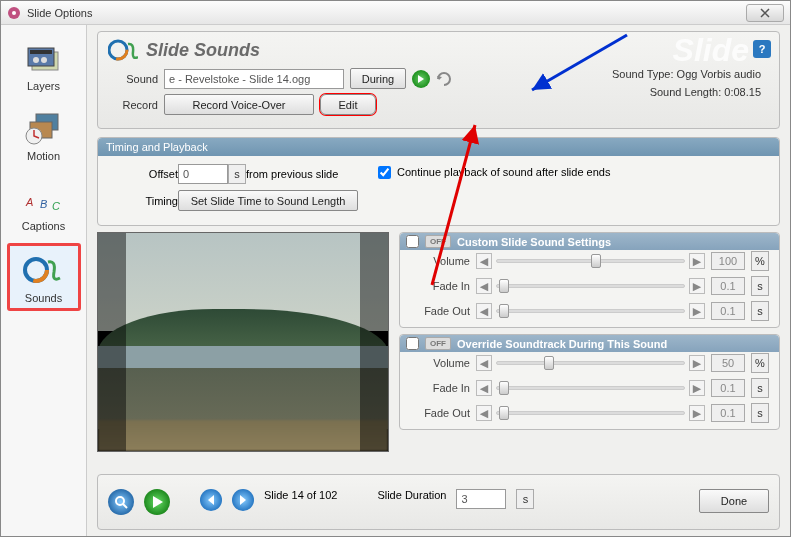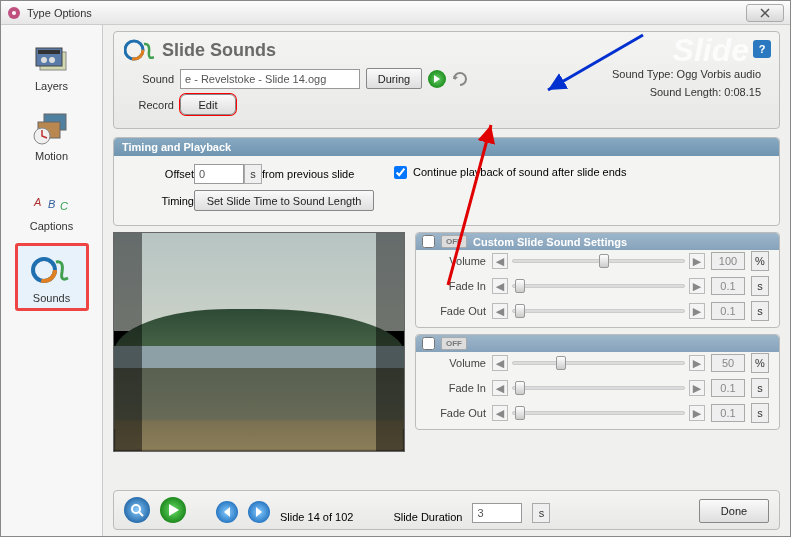--- a/index.html
+++ b/index.html
@@ -7,49 +7,49 @@
   
   .window { width: 791px; height: 537px; border: 1px solid #888; background: linear-gradient(#f4f4f4, #e8e8e8); position: relative; }
   
   .titlebar { height: 24px; background: linear-gradient(#fdfdfd, #e6e6e6); border-bottom: 1px solid #ccc; display: flex; align-items: center; padding: 0 6px; }
   .titlebar .icon { width: 14px; height: 14px; margin-right: 6px; }
   .titlebar .title { flex: 1; color: #333; }
   .titlebar .closebtn { width: 38px; height: 18px; border: 1px solid #aaa; border-radius: 3px; background: linear-gradient(#f8f8f8,#d8d8d8); display:flex; align-items:center; justify-content:center; color:#555; cursor:pointer; }
   
   .main { display: flex; height: calc(100% - 24px); }
   
-  .sidebar { width: 102px; background: #f7f7f7; border-right: 1px solid #ccc; padding-top: 6px; }
+  .sidebar { width: 86px; background: #f7f7f7; border-right: 1px solid #ccc; padding-top: 6px; }
   .side-item { width: 74px; margin: 2px auto 6px auto; text-align: center; padding: 4px 2px; border: 1px solid transparent; cursor: pointer; }
   .side-item.selected { border: 3px solid #ef4444; background: #e8f2fb; border-radius: 3px; }
   .side-item .icn { width: 48px; height: 40px; margin: 0 auto 2px auto; display:flex; align-items:center; justify-content:center; }
   .side-item .lbl { color: #333; font-size: 11px; }
   
   .content { flex: 1; background: #f0f0ee; padding: 6px 10px 6px 10px; position: relative; display:flex; flex-direction:column; }
   
   .header-panel { background: linear-gradient(#f4f4f2,#e8e8e6); border: 1px solid #bcbcbc; border-radius: 4px; padding: 6px 10px 8px 10px; margin-bottom: 8px; position:relative; }
   .header-top { display:flex; align-items:center; gap:8px; margin-bottom:6px;}
-  .header-title { font-size: 18px; font-weight: bold; color: #6a6a6a; }
+  .header-title { font-size: 18px; font-weight: bold; color: #6a6a6a; font-style: italic; }
   .slide-ghost { position:absolute; right:30px; top:0; font-size:32px; font-weight:bold; font-style:italic; color:#ffffff; opacity:0.8; }
   .help-btn { position:absolute; right:8px; top:8px; width:18px; height:18px; background:#2a78c0; color:#fff; border-radius:3px; display:flex; align-items:center; justify-content:center; font-weight:bold; cursor:pointer;}
   
   .add-sound { display:flex; gap: 10px; }
   .add-sound .label { width: 130px; font-size: 13px; font-weight: bold; color:#444; padding-top:4px;}
   .add-sound .rows { flex:1; }
   .srow { display:flex; align-items:center; gap:6px; margin-bottom:5px; }
   .srow .rl { width: 50px; text-align:right; color:#333;}
   .txtinput { border:1px solid #999; background:#fff; height:20px; padding:0 4px; color:#555;}
   .btn { border:1px solid #888; background:linear-gradient(#fafafa,#dedede); height:21px; padding:0 8px; cursor:pointer; display:inline-flex; align-items:center; justify-content:center; border-radius:2px; color:#222;}
   .btn.hl { box-shadow: 0 0 0 1px red; border-radius: 6px; }
   .round-icon { width:18px; height:18px; border-radius:50%; display:inline-flex; align-items:center; justify-content:center; }
   
   .meta { color:#333; }
   .meta .ml { color:#333; }
   
   .timing-panel { border:1px solid #bcbcbc; border-radius:4px; background:#f4f4f2; margin-bottom:6px; }
-  .panel-head { background:linear-gradient(#88a9c1,#6f95b1); color:#fff; font-weight:bold; padding:3px 8px; border-radius:4px 4px 0 0; }
+  .panel-head { background:linear-gradient(#88a9c1,#6f95b1); color:#fff; font-weight:normal; padding:3px 8px; border-radius:4px 4px 0 0; }
   .panel-body { padding:8px 10px; display:flex; gap:20px; }
   .panel-body .left { }
   .prow { display:flex; align-items:center; margin-bottom:6px;}
   .prow .pl { width:70px; text-align:right;}
   .unitbox { border:1px solid #aaa; background:#efefef; width:18px; height:20px; display:inline-flex; align-items:center; justify-content:center; color:#333;}
   
   .mid { display:flex; gap:10px; flex:1; min-height:0;}
   .preview { flex:0 0 292px; background:#000; border:1px solid #666; height:220px; position:relative; overflow:hidden;}
   .preview .sky { position:absolute; inset:0 0 55% 0; background:linear-gradient(#b7c4c3,#cbd2c8);}
   .preview .hill { position:absolute; top:35%; left:0; right:0; height:20%; background:linear-gradient(#2e4a36,#4a6648); border-radius:40% 50% 0 0 / 100% 100% 0 0;}
@@ -65,42 +65,42 @@
   .toggle { width:26px; height:13px; background:#ddd; border:1px solid #aaa; border-radius:2px; font-size:8px; display:inline-flex; align-items:center; justify-content:center; color:#777; cursor:pointer;text-align:right;}
   .sett-body { padding:1px 10px;}
   .srow2 { display:flex; align-items:center; gap:6px; margin-bottom:5px;}
   .srow2 .sl { width:60px; text-align:right; color:#444;}
   .slider { flex:1; display:flex; align-items:center; gap:4px;}
   .arrowbtn { width:16px; height:16px; border:1px solid #bbb; background:#f4f4f4; display:flex; align-items:center; justify-content:center; color:#888; cursor:pointer;}
   .track { flex:1; height:4px; background:#dcdcdc; border:1px solid #ccc; position:relative; border-radius:2px;}
   .thumb { position:absolute; top:-6px; width:10px; height:14px; background:linear-gradient(#fff,#ccc); border:1px solid #999; border-radius:2px;}
   .valbox { width:34px; height:18px; border:1px solid #aaa; background:#efefef; display:inline-flex; align-items:center; justify-content:center; color:#888;}
   
-  .footer { border:1px solid #bcbcbc; border-radius:4px; background:linear-gradient(#f4f4f2,#e8e8e6); padding:6px 10px; display:flex; align-items:flex-end; gap:10px; margin-top:8px;}
+  .footer { border:1px solid #bcbcbc; border-radius:4px; background:linear-gradient(#f4f4f2,#e8e8e6); padding:14px 10px; display:flex; align-items:flex-start; gap:10px; margin-top:8px;}
   .foot-icon { width:26px; height:26px; border-radius:50%; display:inline-flex; align-items:center; justify-content:center; cursor:pointer;}
   .footer .spacer { flex:1;}
   
   .arrow-red { position:absolute; pointer-events:none; }
   .arrow-blue { position:absolute; pointer-events:none; }
   
   svg { display:block; }
   input[type=checkbox] { width:13px; height:13px; }
 </style>
 </head>
 <body>
 
 <div class="window">
   <div class="titlebar">
     <span class="icon">
       <svg width="14" height="14">
           <circle cx="7" cy="7" r="6" fill="#c05080"></circle>
           <circle cx="7" cy="7" r="2" fill="#fff"></circle>
         </svg>
     </span>
-    <span class="title">Type Options</span>
+    <span class="title">Slide Options</span>
     <div class="closebtn">
       <svg width="10" height="10">
           <path d="M1 1 L9 9 M9 1 L1 9" stroke="#555" stroke-width="1.5"></path>
         </svg>
     </div>
   </div>
 
   <div class="main">
     <div class="sidebar">
       <div class="side-item">
@@ -176,20 +176,21 @@
               </span>
               <span>
                 <svg width="16" height="16">
                     <path d="M2 8 A6 6 0 1 1 8 14" stroke="#888" stroke-width="2" fill="none"></path>
                     <path d="M1 5 L3 9 L6 6 Z" fill="#888"></path>
                   </svg>
               </span>
             </div>
             <div class="srow">
               <span class="rl">Record</span>
+              <button class="btn" style="width:150px">Record Voice-Over</button>
               <button class="btn hl" style="width:56px">Edit</button>
             </div>
           </div>
           <div class="meta" style="margin-left:auto; text-align:right; padding-right:8px;">
             <div style="margin-bottom:6px;"><span class="ml">Sound Type:</span> <span>Ogg Vorbis audio</span></div>
             <div><span class="ml">Sound Length:</span> <span>0:08.15</span></div>
           </div>
         </div>
       </div>
 
@@ -269,20 +270,21 @@
                 <span class="valbox">0.1</span>
                 <span class="unitbox">s</span>
               </div>
             </div>
           </div>
 
           <div class="sett-panel">
             <div class="sett-head">
               <input type="checkbox" style="">
               <span class="toggle">OFF</span>
+              <span>Override Soundtrack During This Sound</span>
             </div>
             <div class="sett-body">
               <div class="srow2">
                 <span class="sl">Volume</span>
                 <div class="slider">
                     <span class="arrowbtn">◀</span>
                     <div class="track">
                       <div class="thumb" style="left:25%"></div>
                     </div>
                     <span class="arrowbtn">▶</span>

